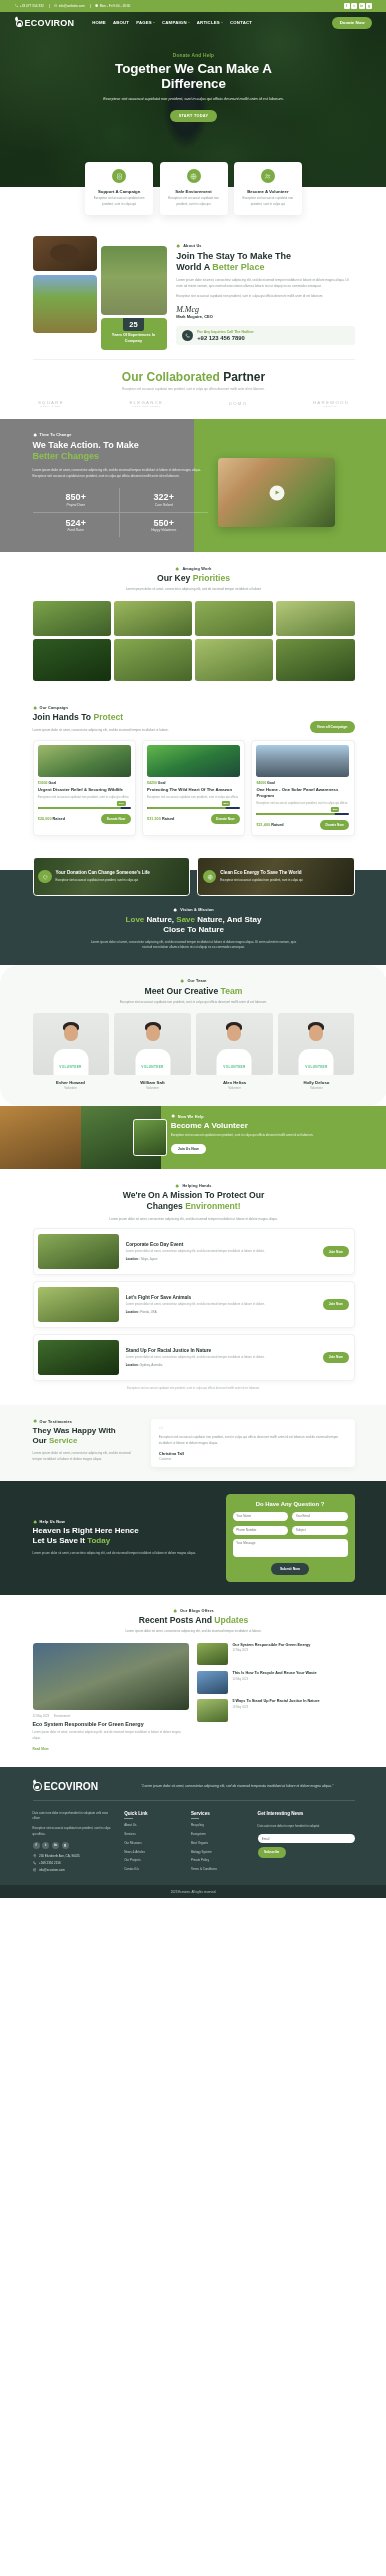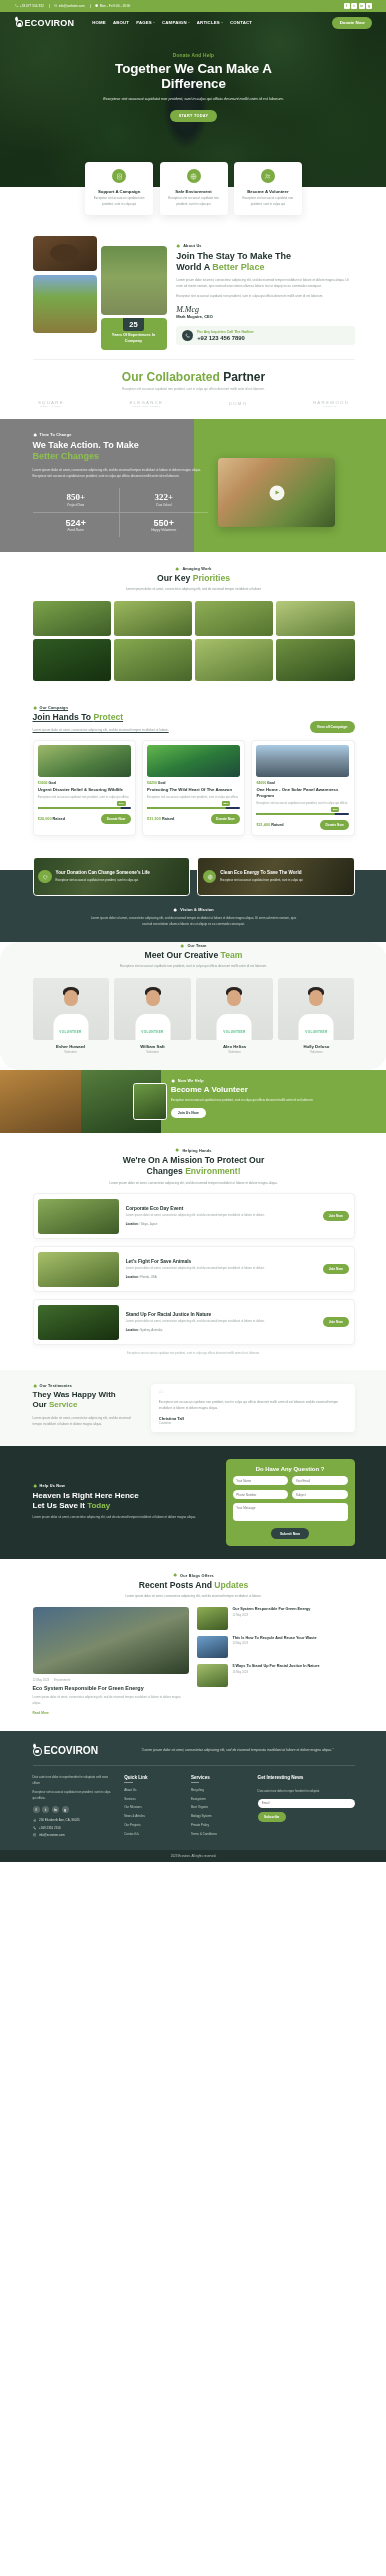--- a/index.html
+++ b/index.html
@@ -101,21 +101,21 @@
   .action .inner{position:relative;z-index:3;display:flex;gap:10.7px;width:322px;margin:0 auto;}
   .action .lft{width:175px;}
   .action .eyebrow{color:#fff;}
   .action h2{font-size:9px;color:#fff;font-weight:bold;line-height:1.25;margin-top:2.7px;}
   .action h2 .g{color:#8dc24d;}
   .action .body-p{color:#e8e8e8;}
   .stats{display:grid;grid-template-columns:1fr 1fr;margin-top:8.6px;}
   .stat{text-align:center;padding:4.8px 0;}
   .stat .n{font-size:9px;color:#fff;font-weight:bold;}
   .stat .l{font-size:3.2px;color:#ececec;margin-top:0.5px;font-style:italic;}
-  .stats .stat:nth-child(1),.stats .stat:nth-child(2){border-bottom:0.5px solid rgba(255,255,255,.22);font-family:Liberation Serif, serif;}
+  .stats .stat:nth-child(1),.stats .stat:nth-child(2){border-bottom:0.5px solid rgba(255,255,255,.22);}
   .stats .stat:nth-child(1),.stats .stat:nth-child(3){border-right:0.5px solid rgba(255,255,255,.22);}
   .vidbox{width:117px;height:69px;border-radius:3.8px;background:
     linear-gradient(135deg,#d9b98a 0%,#b98c5a 30%,#6a8a3e 70%,#3f5a28 100%);
     position:relative;align-self:flex-start;margin-top:25px;box-shadow:0 2.7px 9.7px rgba(0,0,0,.2);}
   .play{position:absolute;left:50%;top:50%;transform:translate(-50%,-50%);width:15px;height:15px;
     border-radius:50%;background:rgba(255,255,255,.92);display:flex;align-items:center;justify-content:center;}
   .play i{width:0;height:0;border-left:4.3px solid #7bab42;border-top:2.7px solid transparent;border-bottom:2.7px solid transparent;margin-left:1.1px;}
 
   
   .prio{padding:15px 0 16px;text-align:center;background:#fff;position:relative;}
@@ -131,21 +131,21 @@
   .g3{background:linear-gradient(160deg,#8fae55,#55742f);}
   .g4{background:linear-gradient(160deg,#b5c97a,#5d7c36);}
   .g5{background:linear-gradient(160deg,#2f5a22,#15300f);}
   .g6{background:linear-gradient(160deg,#86a94f,#48662a);}
   .g7{background:linear-gradient(160deg,#a7c06a,#5a7a33);}
   .g8{background:linear-gradient(160deg,#6f9140,#2f4d1d);}
 
   
   .camp{padding:8.6px 0 14px;}
   .camp-head{display:flex;align-items:flex-end;}
-  .camp-head .l{flex:1;text-decoration:underline;}
+  .camp-head .l{flex:1;}
   .camp-head h2{font-size:8.6px;font-weight:bold;color:#22322f;margin-top:2.1px;}
   .camp-head h2 .g{color:#7bab42;}
   .btn-outline{background:#7bab42;color:#fff;border:none;font-size:3.5px;font-weight:bold;
     padding:3.8px 7px;border-radius:7px;cursor:pointer;}
   .cards{display:flex;gap:5.9px;margin-top:7.5px;}
   .ccard{flex:1;background:#fff;border:0.5px solid #eef1ee;border-radius:3.8px;padding:4.3px;
     box-shadow:0 1.6px 6.4px rgba(0,0,0,.05);}
   .cimg{height:32px;border-radius:2.7px;}
   .c1{background:linear-gradient(160deg,#9db96a 0%,#4c7b3f 60%,#2f5330 100%);}
   .c2{background:linear-gradient(160deg,#63b84c 0%,#2c7a3a 50%,#1d4a3a 100%);}
@@ -177,21 +177,21 @@
   .cta-ic{width:13.4px;height:13.4px;border-radius:50%;background:#7bab42;flex:none;display:flex;align-items:center;justify-content:center;}
   .ctacard h4{color:#fff;font-size:4.6px;font-weight:bold;line-height:1.35;}
   .ctacard p{color:#dfe6dd;font-size:2.9px;line-height:1.8;margin-top:1.6px;}
   .vision{position:relative;z-index:3;text-align:center;padding-top:11.8px;}
   .vision .eyebrow{justify-content:center;color:#fff;}
   .vision h2{font-size:8px;color:#fff;font-weight:bold;line-height:1.3;margin-top:2.7px;}
   .vision h2 .g{color:#8dc24d;}
   .vision p{font-size:3px;color:#c9d4c8;line-height:1.95;margin:3.8px auto 0;max-width:215px;}
 
   
-  .team{background:#f7f9f6;padding:2px 0 16px;text-align:center;border-radius:19px;}
+  .team{background:#f7f9f6;padding:14px 0 16px;text-align:center;border-radius:19px;}
   .team .eyebrow{justify-content:center;}
   .team h2{font-size:8.6px;font-weight:bold;color:#22322f;margin-top:2.1px;}
   .team h2 .g{color:#7bab42;}
   .team p.body-p{max-width:193px;margin:3.2px auto 0;}
   .tgrid{display:flex;gap:5.9px;margin-top:8.6px;}
   .tcard{flex:1;}
   .tph{height:62px;border-radius:2.7px;background:linear-gradient(180deg,#e7e9e6 0%,#dcdfdb 100%);position:relative;overflow:hidden;}
   .tph .head{position:absolute;left:50%;top:11.8px;transform:translateX(-50%);width:14px;height:16px;border-radius:50% 50% 45% 45%;background:#d7a882;}
   .tph .hair{position:absolute;left:50%;top:9px;transform:translateX(-50%);width:16px;height:9.7px;border-radius:50% 50% 40% 40%;background:#2b2320;}
   .tph .shirt{position:absolute;left:50%;bottom:0;transform:translateX(-50%);width:35px;height:26px;background:#fff;border-radius:10.7px 10.7px 0 0;}
@@ -644,20 +644,24 @@
           </div>
         </div>
       </div>
       <div class="vision">
         <div class="eyebrow">
           <svg width="4.3" height="4.3" viewBox="0 0 24 24" fill="#fff">
               <path d="M12 2c5 3 8 6 8 10a8 8 0 1 1-16 0c0-4 3-7 8-10z"></path>
             </svg>
           <span>Vision &amp; Mission</span>
         </div>
+        <h2>
+          <span class="g">Love</span><span> Nature, </span><span class="g">Save</span><span> Nature, And Stay</span><br>
+          <span>Close To Nature</span>
+        </h2>
         <p>Lorem ipsum dolor sit amet, consectetur adipiscing elit, sed do eiusmod tempor incididunt ut labore et dolore magna aliqua. Ut enim ad minim veniam, quis nostrud exercitation ullamco laboris nisi ut aliquip ex ea commodo consequat.</p>
       </div>
     </div>
   </div>
 
   <div class="team">
     <div class="container">
       <div class="eyebrow">
         <svg width="4.3" height="4.3" viewBox="0 0 24 24" fill="#7bab42">
             <path d="M12 2c5 3 8 6 8 10a8 8 0 1 1-16 0c0-4 3-7 8-10z"></path>

